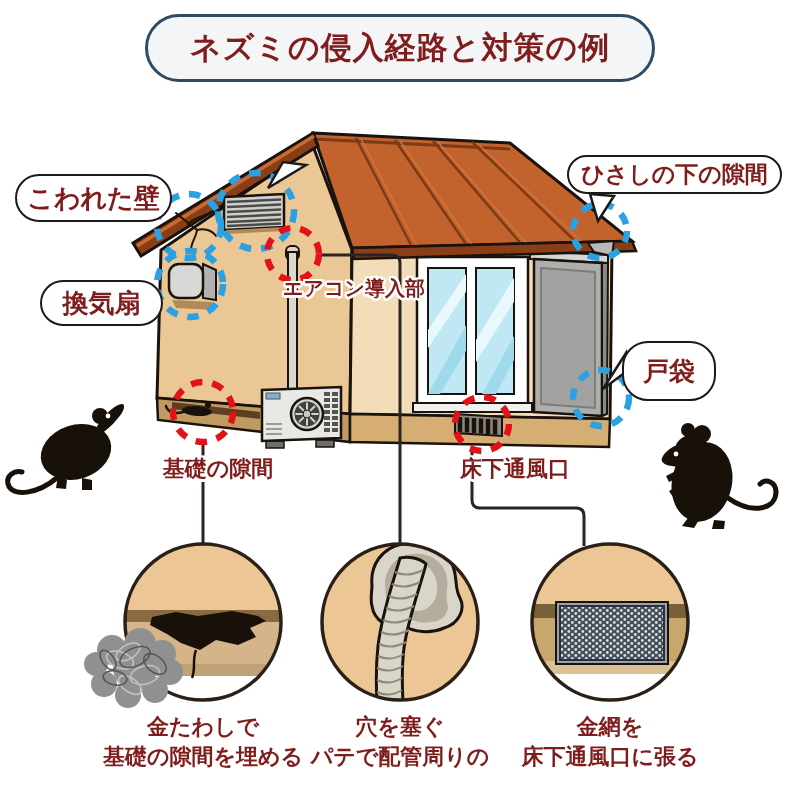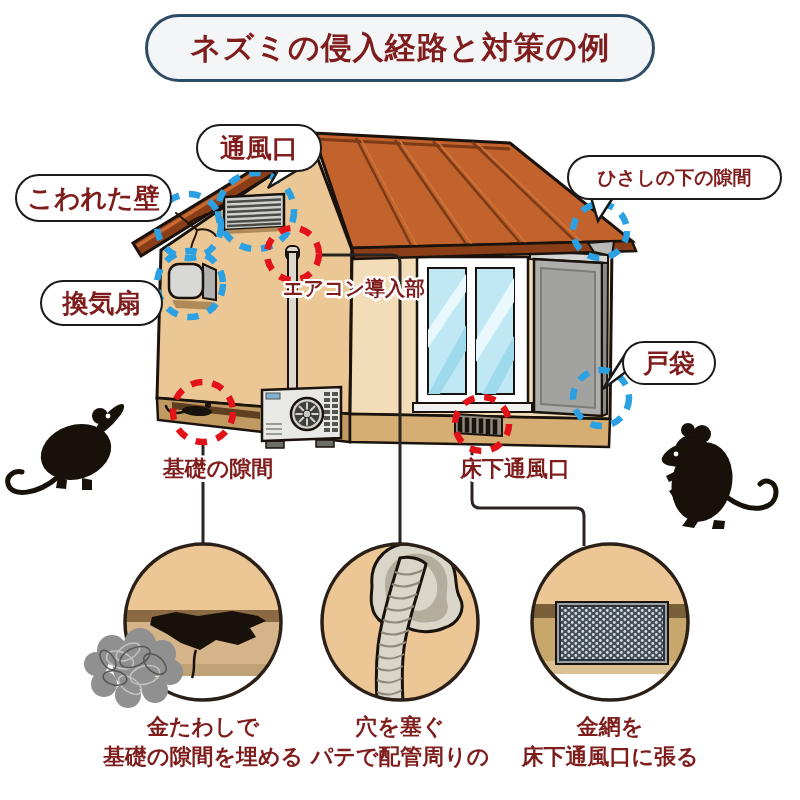--- a/index.html
+++ b/index.html
@@ -301,29 +301,28 @@
 
   <g fill="#ffffff" stroke="#1a1a1a" stroke-width="2.5">
     <polygon points="283,162 268,188 306,165"></polygon>
     <polygon points="590,194 598,221 614,196"></polygon>
     <polygon points="626,353 603,389 627,371"></polygon>
   </g>
 </svg>
 
 <div class="lbl title-box" style="left:145px;top:14px;width:510px;height:68px;">ネズミの侵入経路と対策の例</div>
 
-<div class="lbl bubble" style="left:196px;top:124px;width:126px;height:48px;">通風口</div>
 
 <div class="lbl bubble" style="left:15px;top:174px;width:157px;height:48px;">こわれた壁</div>
 
 <div class="lbl bubble" style="left:40px;top:280px;width:123px;height:46px;">換気扇</div>
 
-<div class="lbl bubble" style="left:567px;top:155px;width:215px;height:45px;font-size:19px;">ひさしの下の隙間</div>
-
-<div class="lbl bubble" style="left:622px;top:341px;width:94px;height:44px;">戸袋</div>
+<div class="lbl bubble" style="left:567px;top:155px;width:215px;height:39px;font-size:23px;">ひさしの下の隙間</div>
+
+<div class="lbl bubble" style="left:622px;top:341px;width:94px;height:60px;">戸袋</div>
 
 <div class="lbl two-line halo" style="left:302px;top:277px;width:104px;">
   <span>エアコン</span>
   <span>導入部</span>
 </div>
 
 <div class="lbl plain halo" style="left:158px;top:454px;width:120px;">基礎の隙間</div>
 
 <div class="lbl plain halo" style="left:455px;top:454px;width:120px;">床下通風口</div>
 

